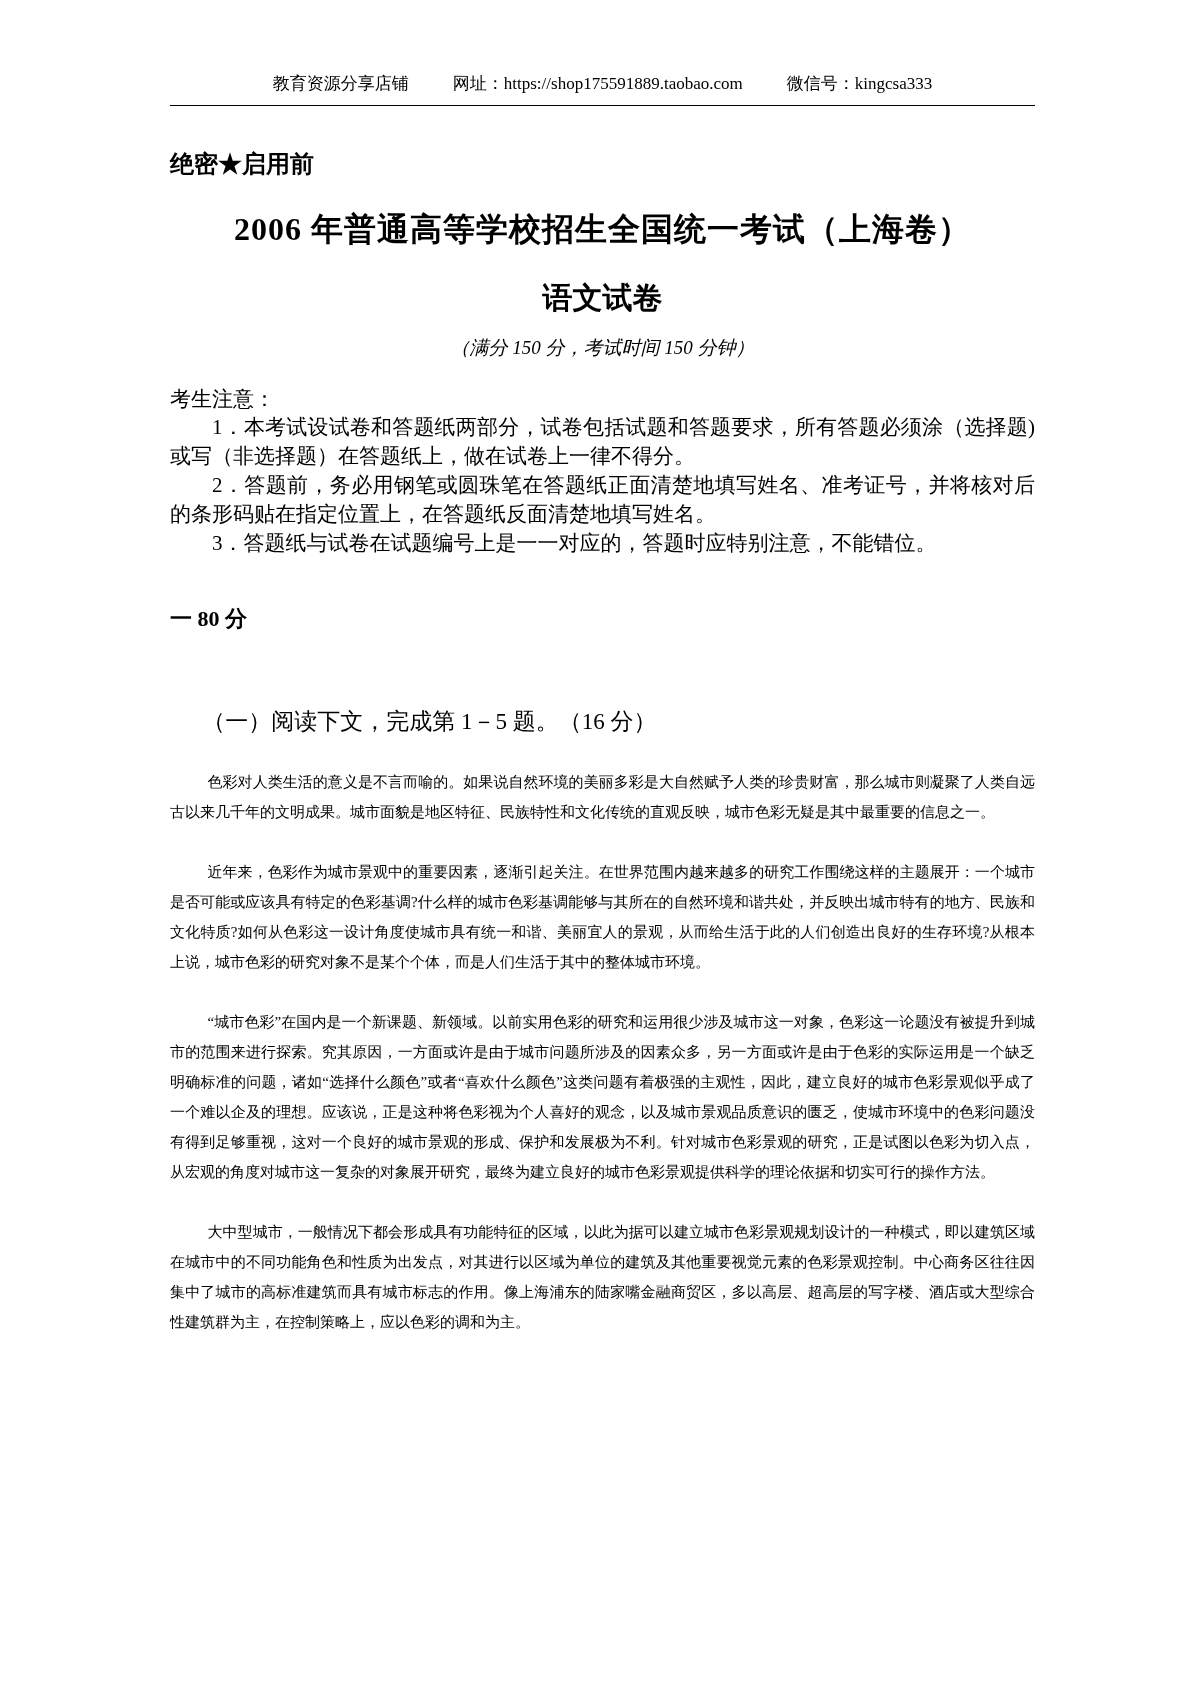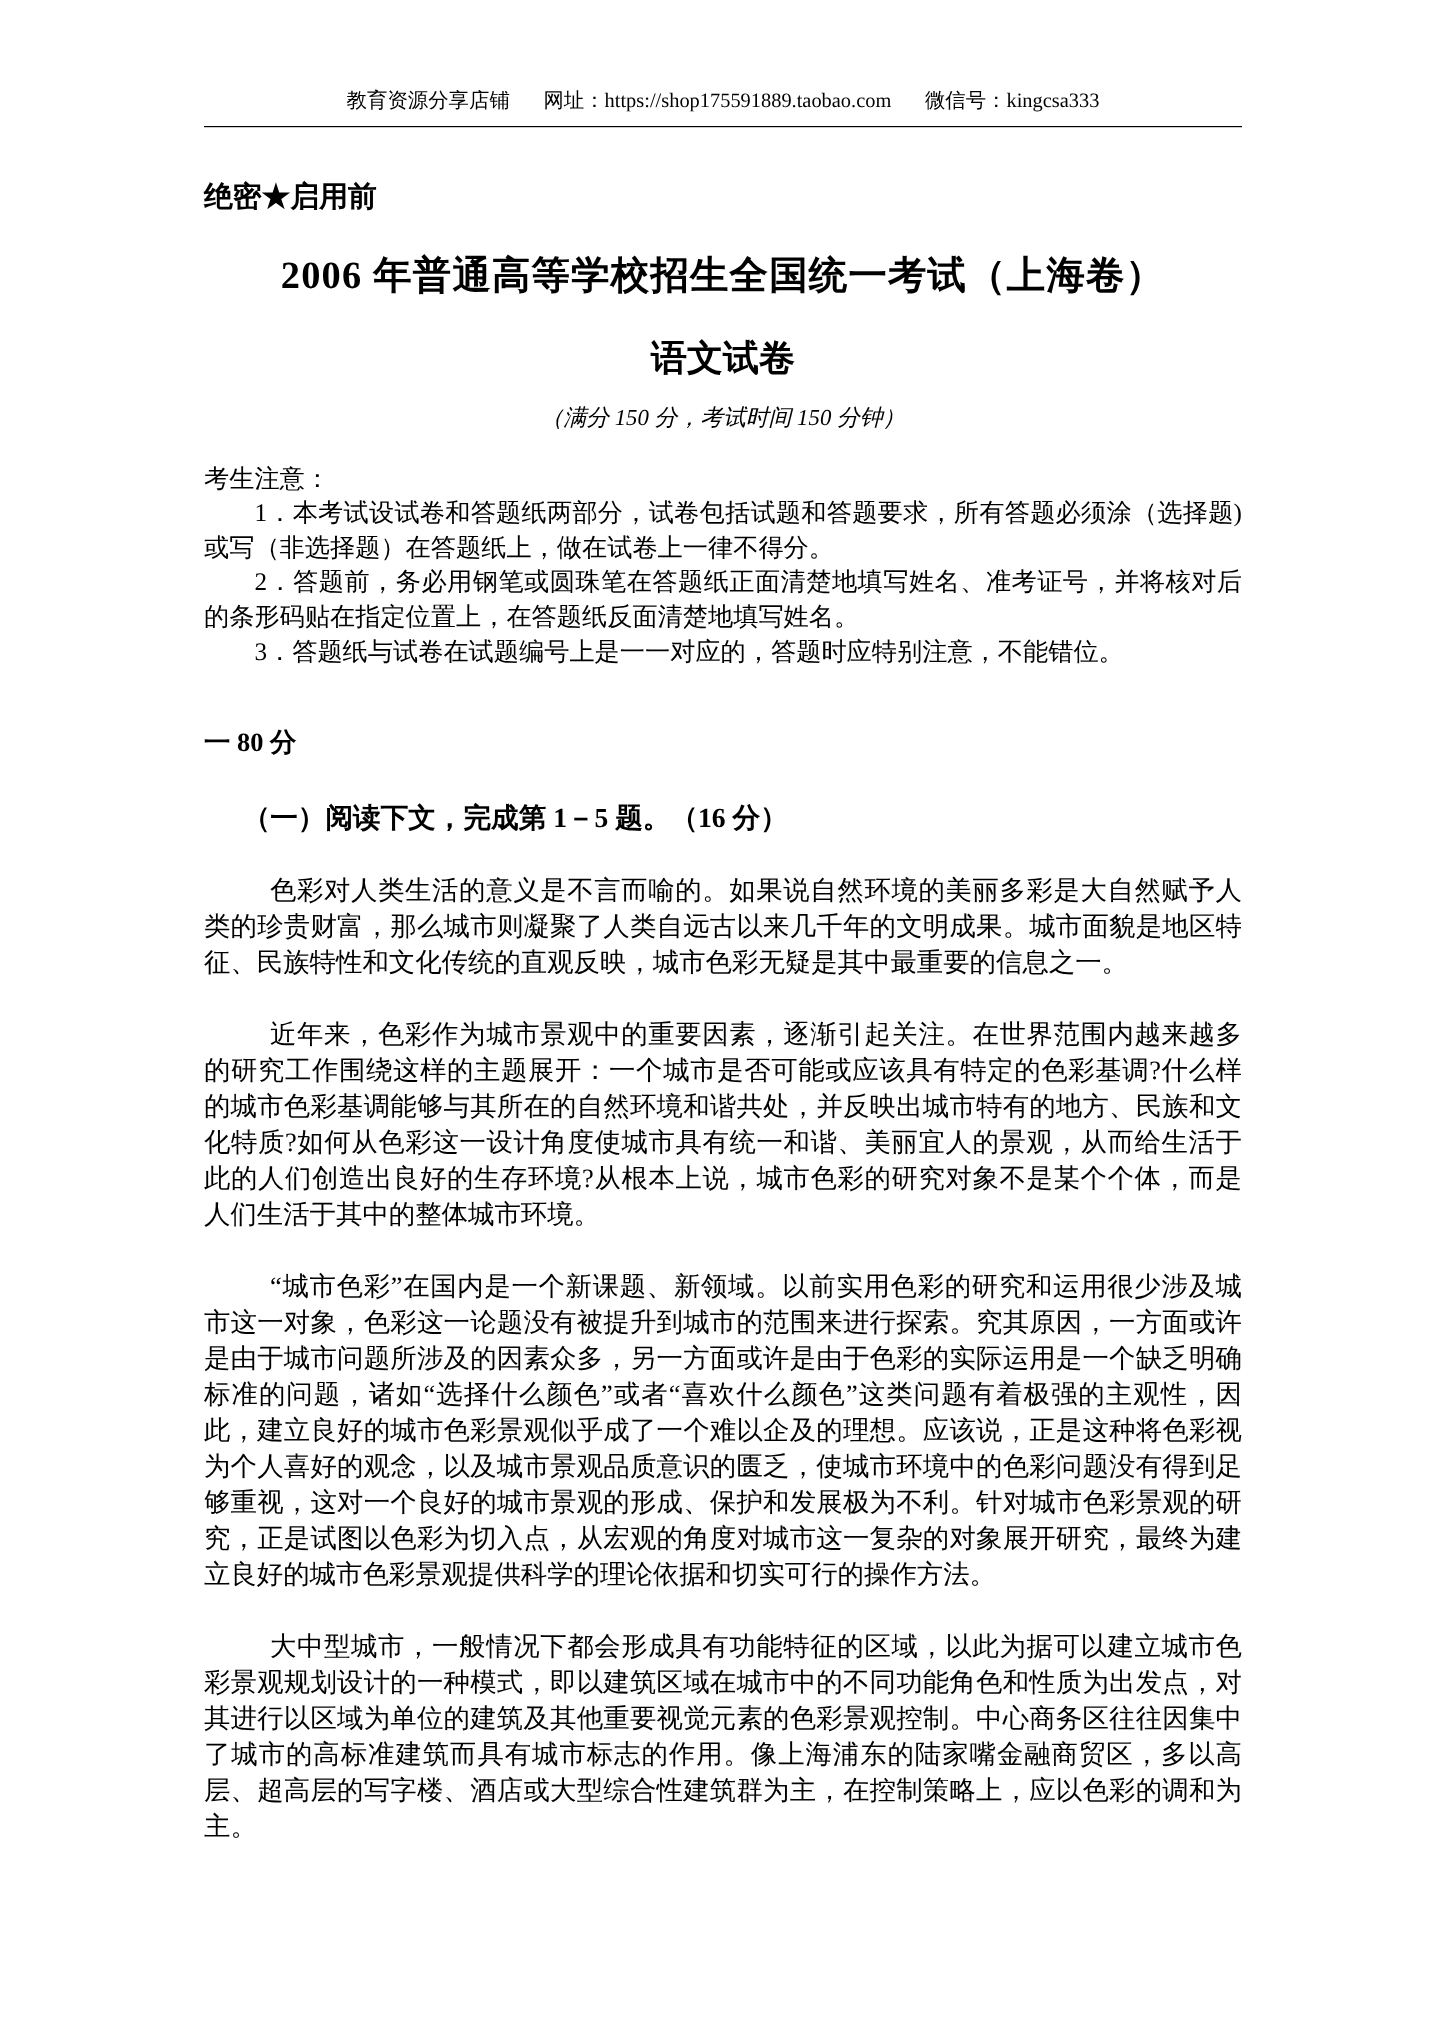--- a/index.html
+++ b/index.html
@@ -11,21 +11,21 @@
     margin: 0 auto;
     background: #ffffff;
     color: #000000;
     font-family: "Liberation Serif", "DejaVu Serif", serif;
     padding: 72px 165px 40px 170px;
     overflow: hidden;
   }
   .top-header {
     display: flex;
     justify-content: center;
-    gap: 28px;
+    gap: 44px;
     font-size: 17px;
     padding-bottom: 10px;
     border-bottom: 1.5px solid #000000;
     white-space: nowrap;
   }
   .classification {
     margin-top: 42px;
     font-size: 24px;
     font-weight: bold;
   }
@@ -57,28 +57,28 @@
     line-height: 29px;
     text-indent: 2em;
     text-align: justify;
   }
   .section-heading {
     margin-top: 46px;
     font-size: 22px;
     font-weight: bold;
   }
   .part-heading {
-    margin-top: 32px;
+    margin-top: 72px;
     font-size: 23px;
-    font-weight: bold;
+    font-weight: normal;
     text-indent: 1.4em;
   }
   .body-paragraph {
     margin-top: 30px;
-    font-size: 22px;
+    font-size: 15px;
     line-height: 30px;
     text-indent: 2.5em;
     text-align: justify;
   }
 </style>
 </head>
 <body>
 
 <div class="page">
 

